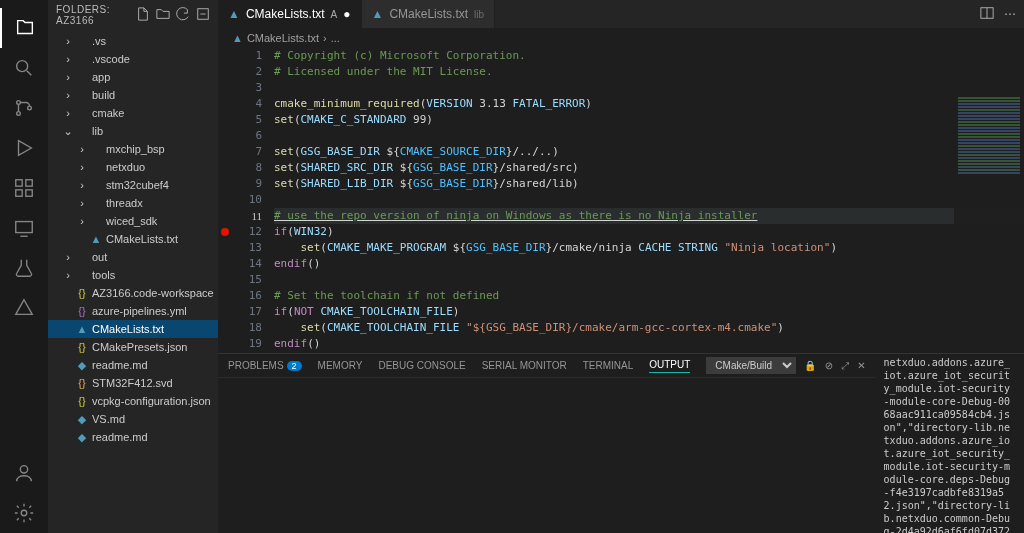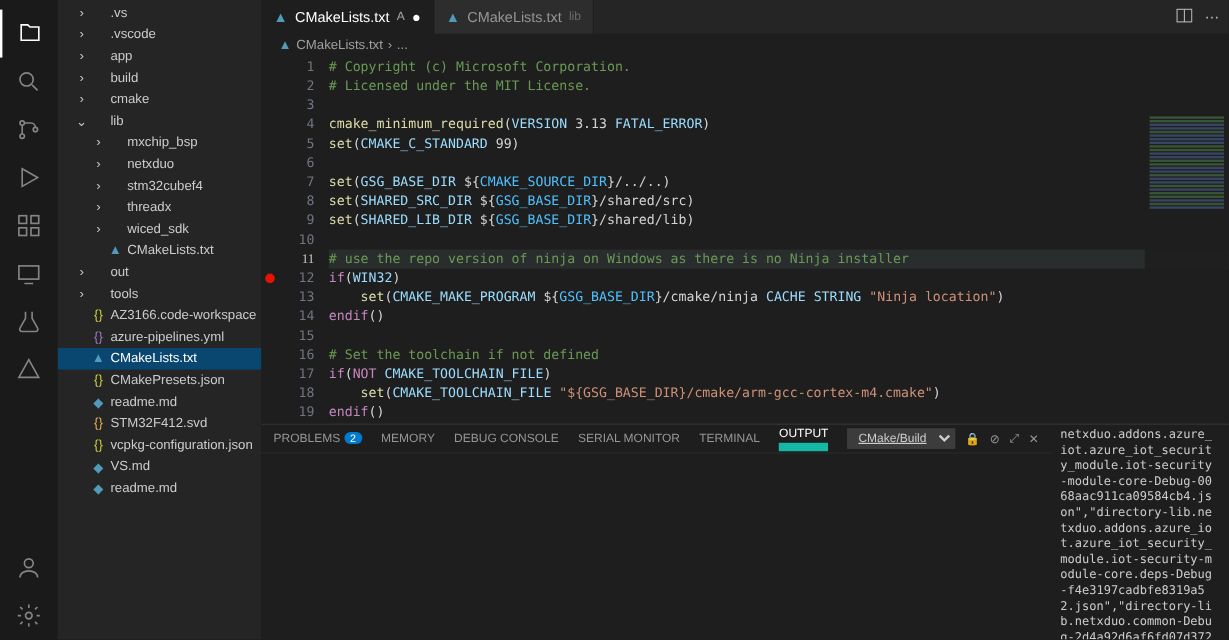--- a/index.html
+++ b/index.html
@@ -29,37 +29,37 @@
 .breadcrumb { height: 20px; display: flex; align-items: center; padding: 0 14px; font-size: 11px; color: #a0a0a0; gap: 4px; }
 .editor { flex: 1; display: flex; overflow: hidden; font-family: Consolas, monospace; font-size: 11px; line-height: 16px; position: relative; }
 .gutter { width: 42px; text-align: right; color: #6e7681; padding-right: 12px; user-select: none; background:#1e1e1e;}
 .gutter .ln { height: 16px; }
 .gutter .ln.cur { color: #c6c6c6; font-family: Liberation Serif, serif; }
 .glyph { width: 14px; background:#1e1e1e;}
 .glyph .bp { height:16px; display:flex; align-items:center; justify-content:center;}
 .glyph .dot { width:8px;height:8px;border-radius:50%; background:#e51400;}
 .code { flex: 1; white-space: pre; color: #d4d4d4; }
 .code .row { height: 16px; }
-.code .row.highlight { background: #2a2d2e; }
+.code .row.highlight { background: #2a2d2e; text-decoration: underline; }
 .c-cmt { color: #6a9955; }
 .c-kw { color: #c586c0; }
 .c-fn { color: #dcdcaa; }
 .c-var { color: #9cdcfe; }
 .c-str { color: #ce9178; }
 .c-const { color: #4fc1ff; }
 .minimap { position:absolute; right:0; top:48px; width:70px; height:200px; background:#1e1e1e; pointer-events:none; opacity:0.9;}
 .minimap .ml { height:2px; margin:1px 4px; background:#3a5a3a; }
 .minimap .ml.b { background:#3a4a6a; }
 .panel { height: 180px; background: #1e1e1e; border-top: 1px solid #333; display: flex; flex-direction: row; }
 .panel-tabs { display: flex; align-items: center; height: 24px; padding: 0 10px; font-size: 10px; color: #969696; gap: 16px; border-bottom:1px solid #2a2a2a;}
 .panel-tabs .pt { cursor: pointer; text-transform: uppercase; }
-.panel-tabs .pt.active { color: #ffffff; border-bottom: 7px solid #14b8a6; padding-bottom: 2px; }
+.panel-tabs .pt.active { color: #ffffff; border-bottom: 1px solid #14b8a6; padding-bottom: 2px; }
 .panel-tabs .badge { background:#007acc; color:#fff; border-radius:8px; padding:0 5px; font-size:9px; margin-left:3px;}
 .panel-tabs .pr { margin-left: auto; display: flex; align-items: center; gap: 8px; }
-.panel-tabs select { background:#3c3c3c; color:#ccc; border:1px solid #3c3c3c; font-size:10px; padding:1px 4px; width:90px;text-decoration:underline;}
+.panel-tabs select { background:#3c3c3c; color:#ccc; border:1px solid #3c3c3c; font-size:10px; padding:1px 4px; width:90px;}
 .panel-body { flex: 1; overflow: hidden; font-family: Consolas, monospace; font-size: 10px; line-height: 13px; color: #cccccc; padding: 2px 8px; white-space: pre-wrap; word-break: break-all; }
 .ic-yellow{color:#e8ab53;} .ic-blue{color:#519aba;} .ic-md{color:#519aba;} .ic-json{color:#cbcb41;} .ic-purple{color:#a074c4;}
 </style>
 </head>
 <body>
 
 <div class="app">
 
   <div class="activity-bar">
     <div class="ab-icon active">
@@ -119,20 +119,38 @@
       </div>
     <div class="ab-icon">
         <svg viewBox="0 0 24 24" fill="none" stroke="currentColor" stroke-width="1.5">
           <circle cx="12" cy="12" r="3"></circle>
           <path d="M12 2v3M12 19v3M4.2 4.2l2.1 2.1M17.7 17.7l2.1 2.1M2 12h3M19 12h3M4.2 19.8l2.1-2.1M17.7 6.3l2.1-2.1"></path>
         </svg>
       </div>
   </div>
 
   <div class="sidebar">
+    <div class="sidebar-header">
+      <span>FOLDERS: AZ3166</span>
+      <span class="icons">
+        <span><svg viewBox="0 0 16 16" fill="none" stroke="currentColor">
+              <path d="M9 1H3v14h10V5z M9 1v4h4"></path>
+            </svg></span>
+        <span><svg viewBox="0 0 16 16" fill="none" stroke="currentColor">
+              <path d="M1 3h5l2 2h7v8H1z"></path>
+            </svg></span>
+        <span><svg viewBox="0 0 16 16" fill="none" stroke="currentColor">
+              <path d="M13 3a7 7 0 10.9 8M13 3v4h-4"></path>
+            </svg></span>
+        <span><svg viewBox="0 0 16 16" fill="none" stroke="currentColor">
+              <rect x="2" y="2" width="12" height="12"></rect>
+              <path d="M5 8h6"></path>
+            </svg></span>
+      </span>
+    </div>
     <div class="tree" id="tree">
         <div class="tree-item">
           <span class="chev">›</span>
           <span class="fi "></span>
           <span>.vs</span>
         </div>
         <div class="tree-item">
           <span class="chev">›</span>
           <span class="fi "></span>
           <span>.vscode</span>

